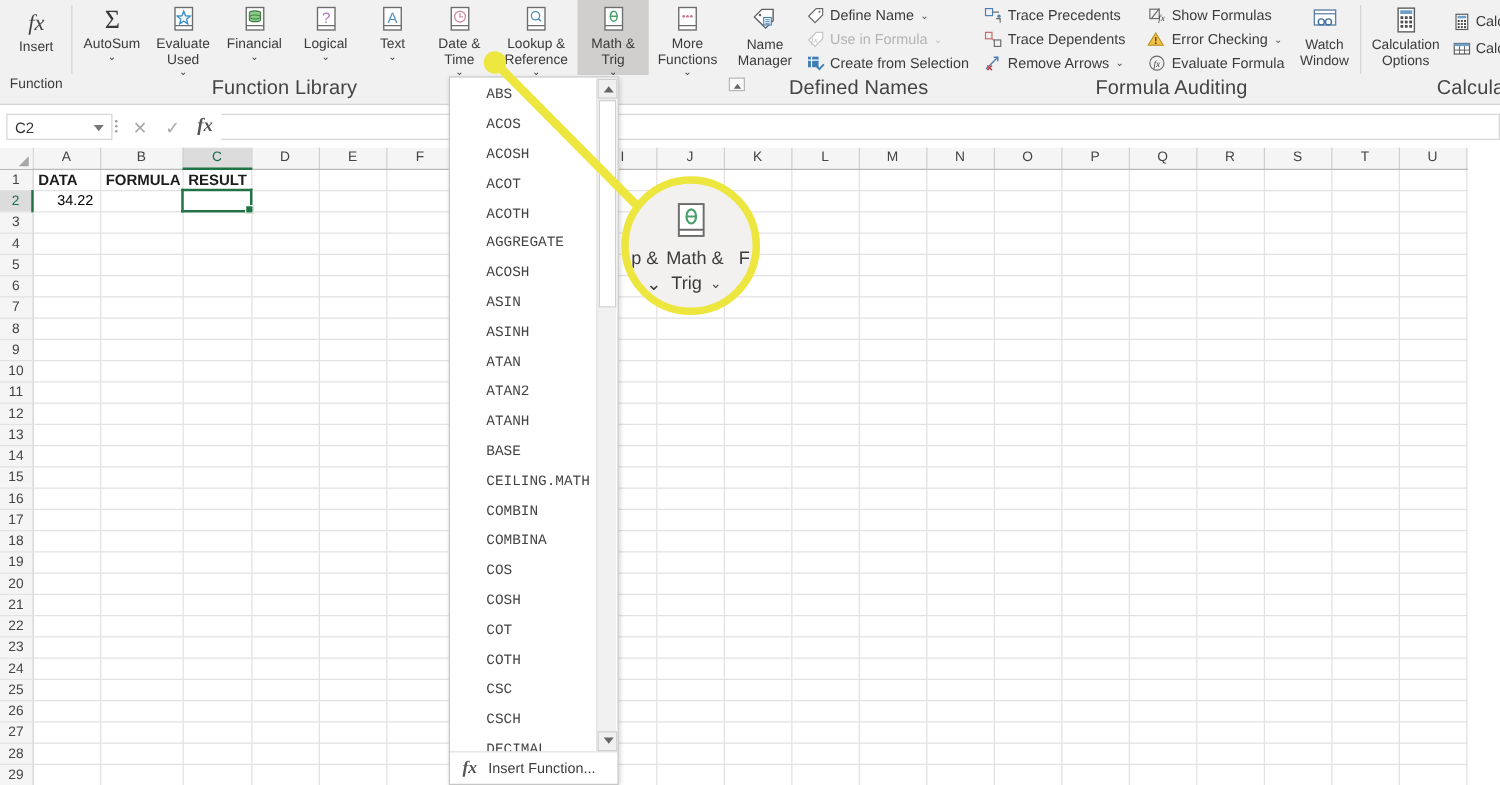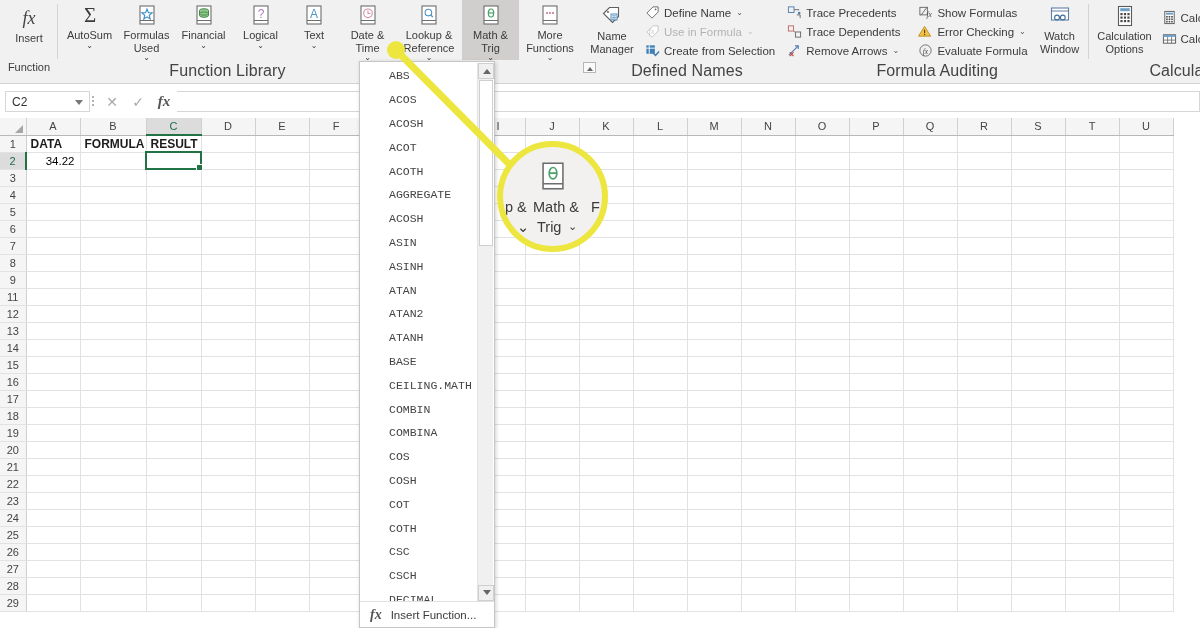--- a/index.html
+++ b/index.html
@@ -222,21 +222,21 @@
         </div>
 
         <div class="bigbtn">
           <span class="ic">
             <svg viewBox="0 0 24 24" width="24" height="24">
               <rect x="5" y="3" width="14" height="18" fill="#fff" stroke="#6d6d6d" stroke-width="1.1"></rect>
               <line x1="5" y1="17.5" x2="19" y2="17.5" stroke="#6d6d6d" stroke-width="1"></line>
               <polygon points="12,6 13.4,9.6 17.2,9.8 14.3,12.3 15.2,16 12,13.9 8.8,16 9.7,12.3 6.8,9.8 10.6,9.6" fill="none" stroke="#3c8ec4" stroke-width="1.1"></polygon>
             </svg>
           </span>
-          <span class="lbl">Formulas
+          <span class="lbl">Evaluate
 Used</span>
           <span class="caret">⌄</span>
         </div>
 
         <div class="bigbtn">
           <span class="ic">
             <svg viewBox="0 0 24 24" width="24" height="24">
               <rect x="5" y="3" width="14" height="18" fill="#fff" stroke="#6d6d6d" stroke-width="1.1"></rect>
               <line x1="5" y1="17.5" x2="19" y2="17.5" stroke="#6d6d6d" stroke-width="1"></line>
               <ellipse cx="12" cy="7.5" rx="4.5" ry="1.8" fill="#8cc98c" stroke="#3f7f3f" stroke-width=".9"></ellipse>
@@ -777,20 +777,44 @@
             <td class="cell"></td>
             <td class="cell"></td>
             <td class="cell"></td>
             <td class="cell"></td>
             <td class="cell"></td>
             <td class="cell"></td>
             <td class="cell"></td>
           </tr>
           <tr>
             <td class="rowhead">9</td>
+            <td class="cell"></td>
+            <td class="cell"></td>
+            <td class="cell"></td>
+            <td class="cell"></td>
+            <td class="cell"></td>
+            <td class="cell"></td>
+            <td class="cell"></td>
+            <td class="cell"></td>
+            <td class="cell"></td>
+            <td class="cell"></td>
+            <td class="cell"></td>
+            <td class="cell"></td>
+            <td class="cell"></td>
+            <td class="cell"></td>
+            <td class="cell"></td>
+            <td class="cell"></td>
+            <td class="cell"></td>
+            <td class="cell"></td>
+            <td class="cell"></td>
+            <td class="cell"></td>
+            <td class="cell"></td>
+          </tr>
+          <tr>
+            <td class="rowhead">10</td>
             <td class="cell"></td>
             <td class="cell"></td>
             <td class="cell"></td>
             <td class="cell"></td>
             <td class="cell"></td>
             <td class="cell"></td>
             <td class="cell"></td>
             <td class="cell"></td>
             <td class="cell"></td>
             <td class="cell"></td>

